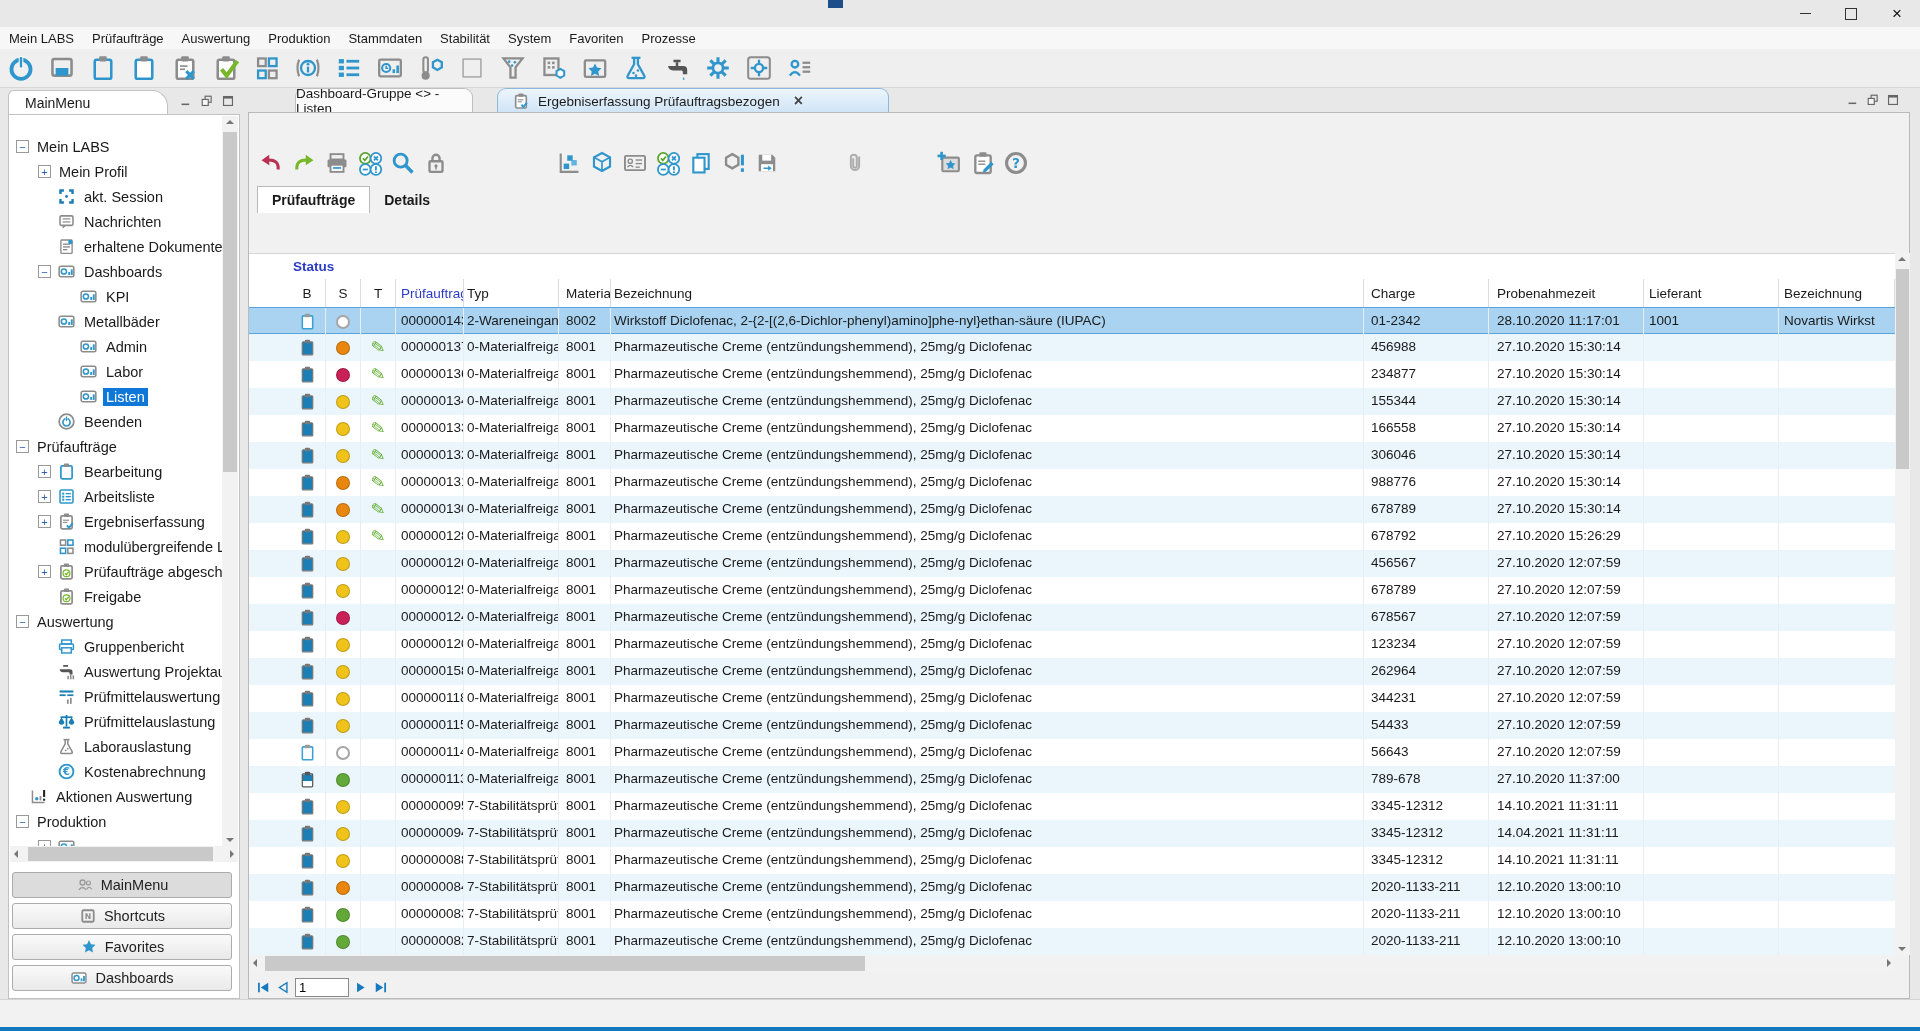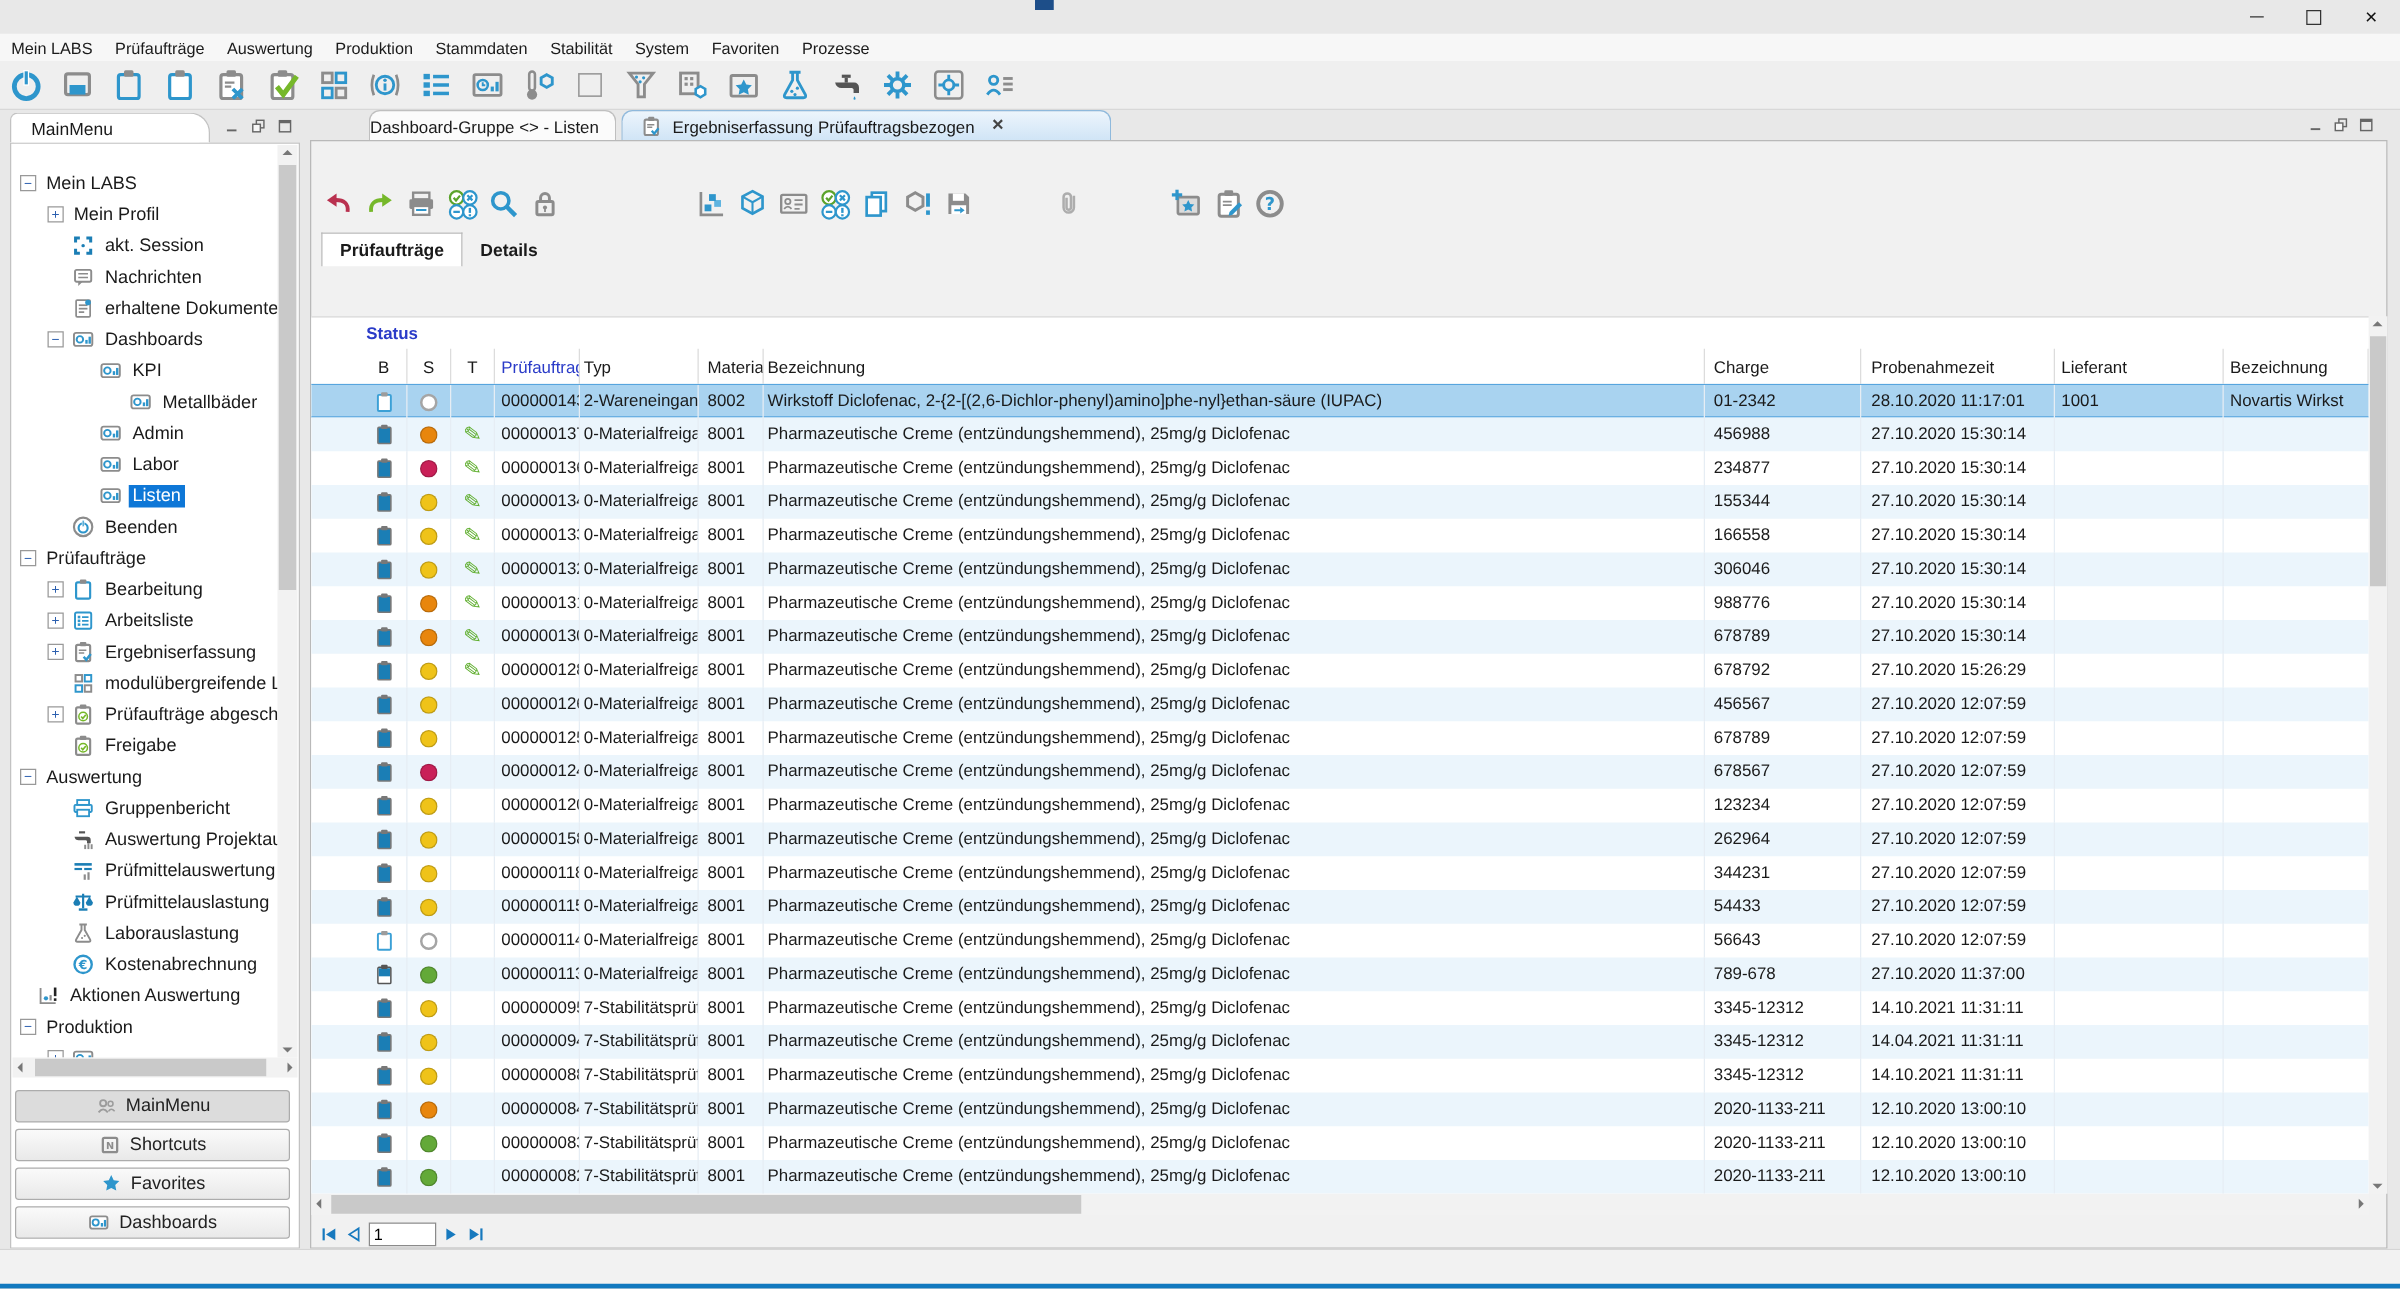--- a/index.html
+++ b/index.html
@@ -37,21 +37,21 @@
   .tsel{background:#0E77D7;color:#FFF;}
   
   .sbar{background:#F2F2F2;}
   .sthumb{background:#C9C9C9;}
   .arr{width:0;height:0;border:4px solid transparent;position:absolute;}
   
   .sb-btn{left:12px;width:220px;height:26px;background:linear-gradient(#FAFAFA,#E9E9E9);border:1px solid #ACACAC;border-radius:3px;display:flex;align-items:center;justify-content:center;gap:7px;font-size:14.5px;color:#222;box-sizing:border-box;}
   .sb-btn.active{background:#DCDCDC;}
   
   .mdi-tab{top:88px;height:25px;box-sizing:border-box;display:flex;align-items:center;font-size:13.5px;color:#1A1A1A;}
-  #tab1{left:295px;width:198px;background:#FBFBFB;border:1px solid #BFBFBF;border-bottom:none;border-radius:9px 9px 0 0;justify-content:flex-start;}
+  #tab1{left:295px;width:178px;background:#FBFBFB;border:1px solid #BFBFBF;border-bottom:none;border-radius:9px 9px 0 0;justify-content:flex-end;}
   #tab2{left:497px;width:392px;background:linear-gradient(#EDF5FC,#CFE4F6);border:1px solid #8FB9DC;border-bottom:none;border-radius:9px 9px 0 0;}
   #tab2 .ticn{margin:0 8px 0 14px;display:flex;}
   #tab2 .close-x{margin-left:14px;font-size:16px;font-weight:bold;color:#444;}
   #mdi-controls{left:1845px;top:92px;display:flex;gap:4px;}
   
   #panel{left:248px;top:112px;width:1662px;height:887px;background:#F1F1F1;border:1px solid #B9B9B9;box-sizing:border-box;}
   #sub-toolbar{left:0px;top:30px;width:1660px;height:40px;display:flex;align-items:center;padding-left:8px;box-sizing:border-box;}
   .st-btn{width:28px;height:30px;display:flex;align-items:center;justify-content:center;flex:none;margin-right:5px;}
   .st-gap1{width:100px;flex:none;}
   .st-gap2{width:55px;flex:none;}
@@ -426,21 +426,21 @@
             <svg viewBox="0 0 22 22" width="19" height="19" xmlns="http://www.w3.org/2000/svg">
               <rect x="2.5" y="5" width="17" height="12" rx="2" fill="#fff" stroke="#8C8C8C" stroke-width="1.8"></rect>
               <circle cx="8" cy="11" r="3" fill="none" stroke="#2E96CC" stroke-width="1.8"></circle>
               <rect x="13" y="11.5" width="2.2" height="3.5" fill="#2E96CC"></rect>
               <rect x="16" y="8.5" width="2.2" height="6.5" fill="#2E96CC"></rect>
             </svg>
           </span>
         </span>
         <span class="tlabel">KPI</span>
       </div>
-      <div class="titem" style="padding-left:74px">
+      <div class="titem" style="padding-left:28px">
         <span class="exp-spacer"></span>
         <span class="ticon">
           <span class="icon" style="display:inline-flex">
             <svg viewBox="0 0 22 22" width="19" height="19" xmlns="http://www.w3.org/2000/svg">
               <rect x="2.5" y="5" width="17" height="12" rx="2" fill="#fff" stroke="#8C8C8C" stroke-width="1.8"></rect>
               <circle cx="8" cy="11" r="3" fill="none" stroke="#2E96CC" stroke-width="1.8"></circle>
               <rect x="13" y="11.5" width="2.2" height="3.5" fill="#2E96CC"></rect>
               <rect x="16" y="8.5" width="2.2" height="6.5" fill="#2E96CC"></rect>
             </svg>
           </span>

